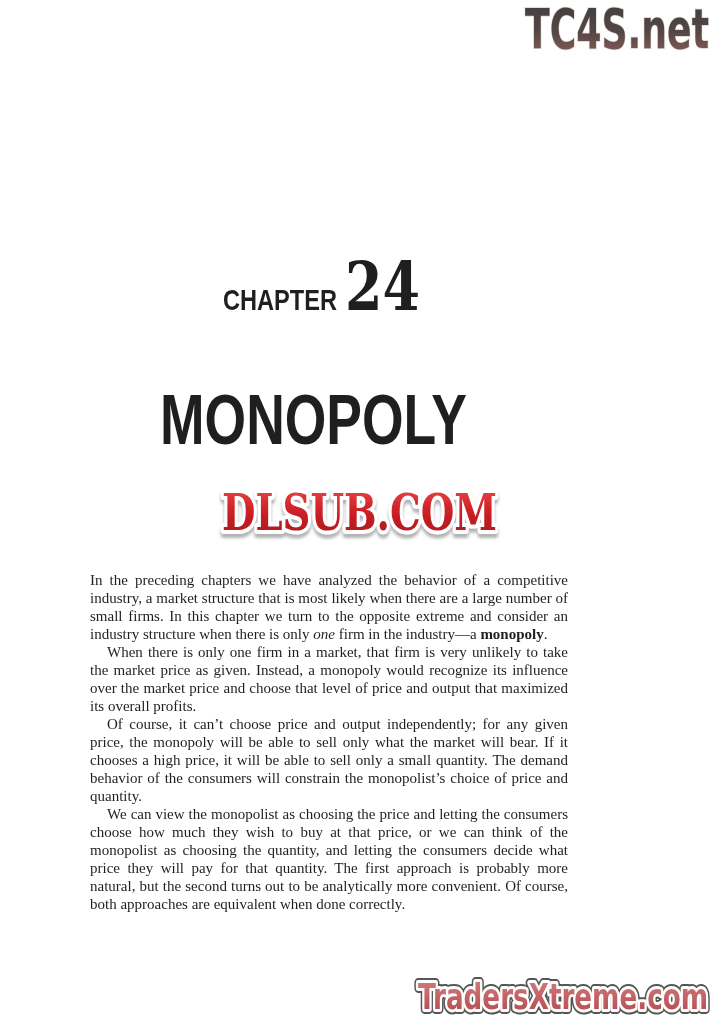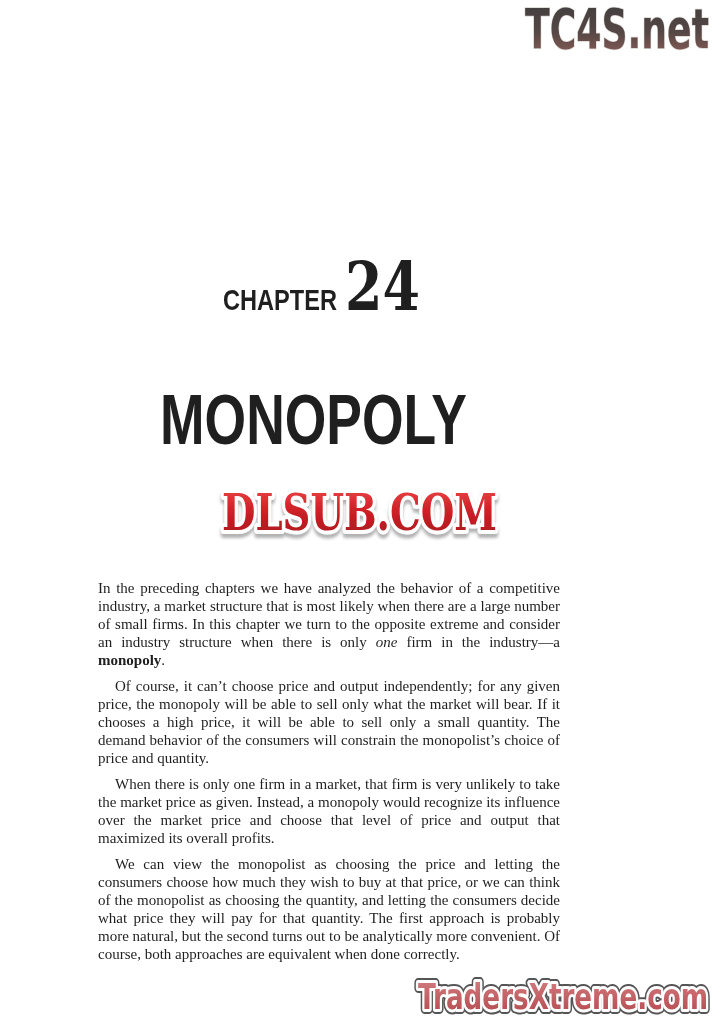--- a/index.html
+++ b/index.html
@@ -22,21 +22,21 @@
   .wm-mid { left: 203px; top: 478px; width: 314px; height: 68px; }
 
   
   .body-text {
     left: 90px; top: 571px; width: 478px;
     color: #1f1f1f;
     font-size: 15px;
     line-height: 18px;
     text-align: justify;
   }
-  .body-text p { margin: 8px; }
+  .body-text p { margin: 0; }
   .body-text p.indent { text-indent: 17px; }
   .body-text strong { font-weight: bold; }
   .body-text em { font-style: italic; }
 
   
   .wm-bottom { left: 403px; top: 972px; width: 314px; height: 52px; }
 
   svg text { user-select: none; }
 </style>
 </head>
@@ -68,22 +68,22 @@
     </linearGradient>
     <filter id="fdl" x="-20%" y="-20%" width="140%" height="160%">
       <feDropShadow dx="0" dy="4" stdDeviation="1.5" flood-opacity="0.8" flood-color="#a0a0a0"></feDropShadow>
     </filter>
   </defs>
   <text x="19" y="52" font-family="DejaVu Serif, serif" font-weight="bold" font-size="50" fill="url(#gdl)" stroke-width="8" stroke-linejoin="round" paint-order="stroke" filter="url(#fdl)" textLength="275" lengthAdjust="spacingAndGlyphs" stroke="#ffffff">DLSUB.COM</text>
 </svg>
 
 <div class="abs body-text">
     <p class=""><span>In the preceding chapters we have analyzed the behavior of a competitive industry, a market structure that is most likely when there are a large number of small firms. In this chapter we turn to the opposite extreme and consider an industry structure when there is only </span><em>one</em><span> firm in the industry—a </span><strong>monopoly</strong><span>.</span></p>
+    <p class="indent"><span>When there is only one firm in a market, that firm is very unlikely to take the market price as given. Instead, a monopoly would recognize its influence over the market price and choose that level of price and output that maximized its overall profits.</span></p>
     <p class="indent"><span>Of course, it can’t choose price and output independently; for any given price, the monopoly will be able to sell only what the market will bear. If it chooses a high price, it will be able to sell only a small quantity. The demand behavior of the consumers will constrain the monopolist’s choice of price and quantity.</span></p>
-    <p class="indent"><span>When there is only one firm in a market, that firm is very unlikely to take the market price as given. Instead, a monopoly would recognize its influence over the market price and choose that level of price and output that maximized its overall profits.</span></p>
     <p class="indent"><span>We can view the monopolist as choosing the price and letting the consumers choose how much they wish to buy at that price, or we can think of the monopolist as choosing the quantity, and letting the consumers decide what price they will pay for that quantity. The first approach is probably more natural, but the second turns out to be analytically more convenient. Of course, both approaches are equivalent when done correctly.</span></p>
   </div>
 
 <svg class="abs wm-bottom" viewBox="0 0 314 52" xmlns="http://www.w3.org/2000/svg">
   <defs>
     <linearGradient id="gtr" x1="0" y1="0" x2="0" y2="1">
       <stop offset="0" stop-color="#d47e81"></stop>
       <stop offset="1" stop-color="#b2484d"></stop>
     </linearGradient>
   </defs>

